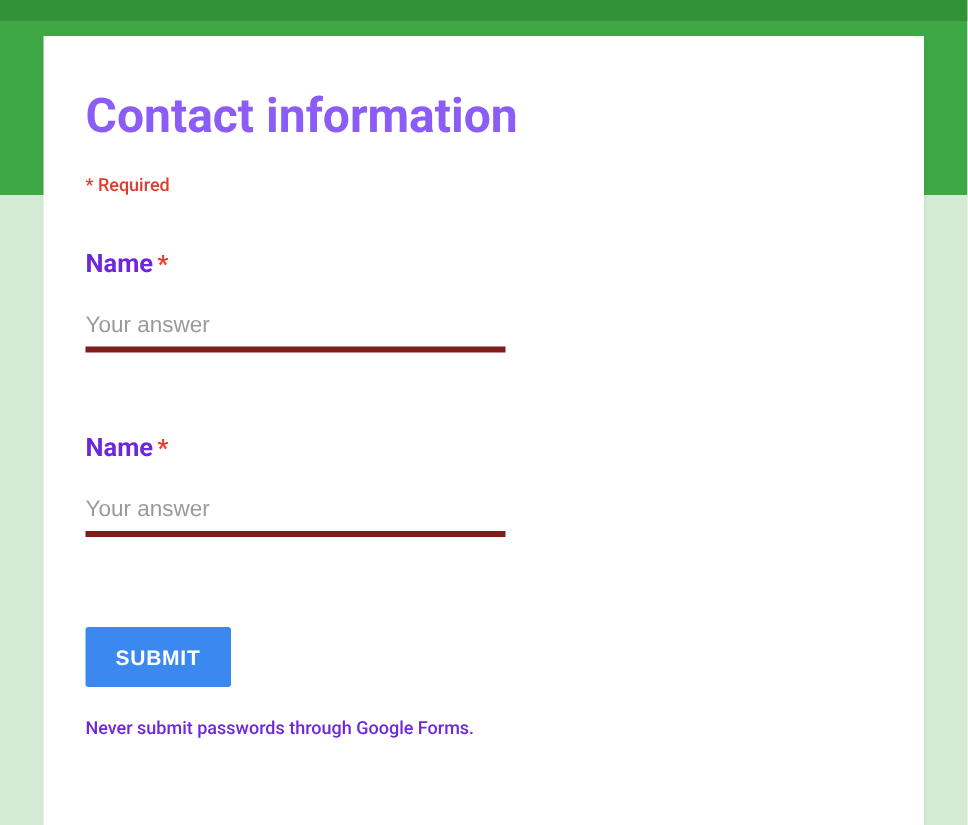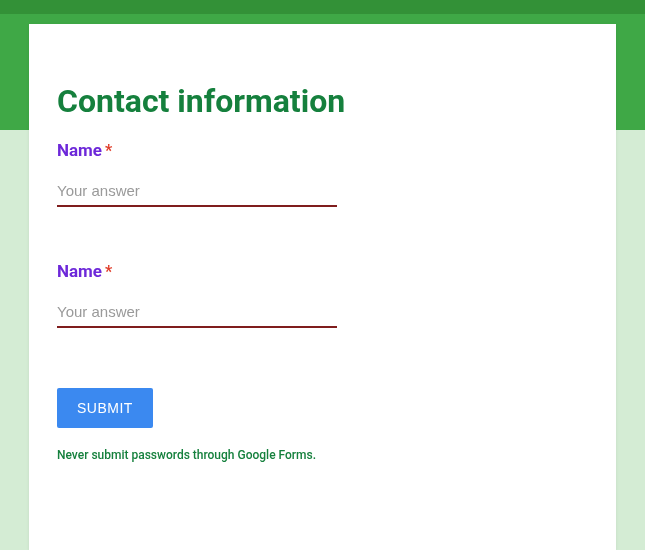--- a/index.html
+++ b/index.html
@@ -34,23 +34,22 @@
       top: 24px;
       left: 29px;
       right: 29px;
       bottom: 0;
       padding: 34px 28px 20px 28px;
       box-shadow: 0 1px 3px rgba(0,0,0,0.08);
     }
     .form-title {
       font-size: 32px;
       font-weight: 700;
-      color: #15803d;
+      color: #8b5cf6;
       margin-bottom: 20px;
-      margin-top: 24px;
     }
     .required-note {
       color: #e03d2a;
       font-size: 12px;
       font-weight: 500;
       margin-bottom: 36px;
       display: block;
     }
     .form-group {
       margin-bottom: 54px;
@@ -65,58 +64,59 @@
     .required-asterisk {
       color: #e03d2a;
       font-size: 16px;
       font-weight: 700;
       margin-left: 3px;
     }
     .text-input {
       display: block;
       width: 280px;
       border: none;
-      border-bottom: 2px solid #7f1d1d;
+      border-bottom: 4px solid #7f1d1d;
       font-size: 15px;
       padding: 4px 0 6px 0;
       outline: none;
       color: #333;
       background: transparent;
     }
     .text-input::placeholder {
       color: #9a9a9a;
     }
     .submit-button {
       background: #3b89f0;
       color: #ffffff;
       border: none;
       font-size: 14px;
-      font-weight: 400;
+      font-weight: 700;
       letter-spacing: 0.5px;
       padding: 12px 20px;
       cursor: pointer;
       border-radius: 2px;
       margin-top: 6px;
       margin-bottom: 20px;
     }
     .footer-note {
       font-size: 12px;
-      color: #15803d;
+      color: #6d28d9;
       font-weight: 500;
     }
   </style>
 </head>
 <body>
 
 <div class="header-bar">
   <div class="header-bar-top"></div>
 </div>
 
 <div class="form-card">
   <h1 class="form-title">Contact information</h1>
+  <span class="required-note">* Required</span>
 
   <div class="form-group">
     <label>
       <span class="field-label">Name</span><span class="required-asterisk">*</span>
     </label>
     <input type="text" class="text-input" placeholder="Your answer" style="">
   </div>
 
   <div class="form-group">
     <label>

